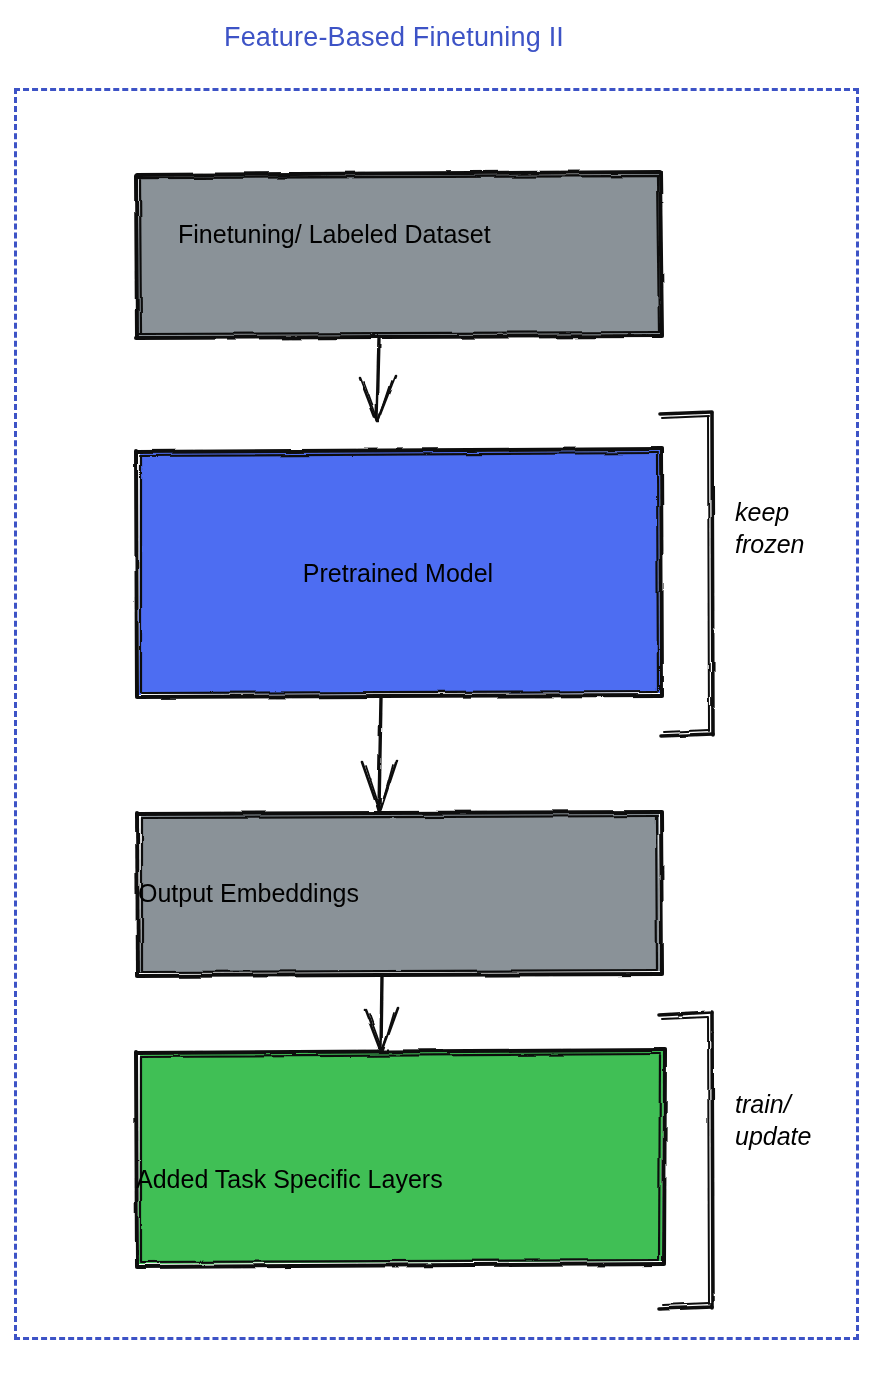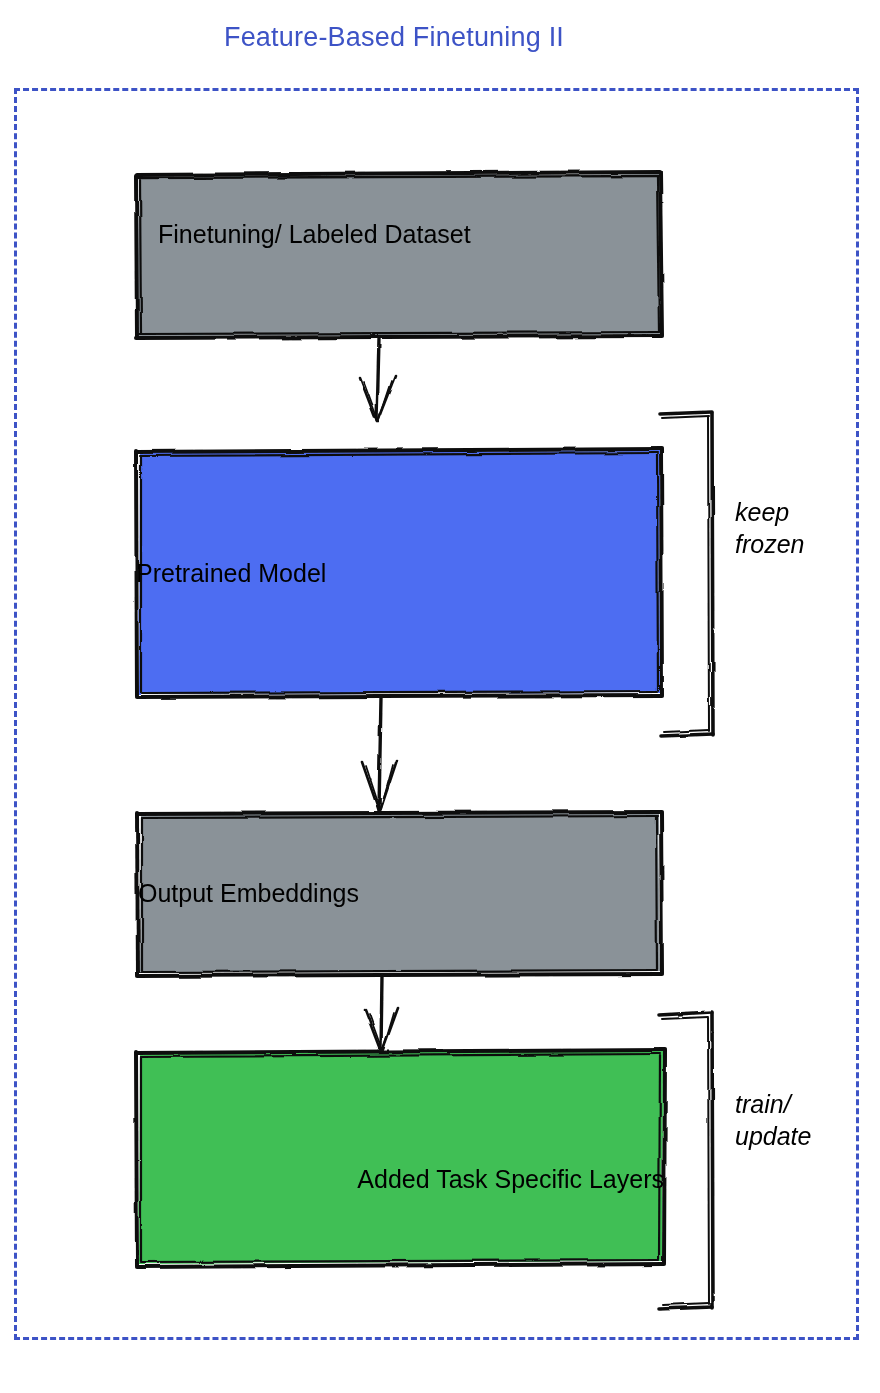--- a/index.html
+++ b/index.html
@@ -55,49 +55,50 @@
     font-size: 25px;
     line-height: 1.2;
   }
   #node-dataset {
     left: 136px;
     top: 174px;
     width: 524px;
     height: 162px;
   }
   #node-dataset .node-label {
-    padding-left: 22px;
+    padding-left: 42px;
     text-align: left;
     margin-top: -42px;
   }
   #node-pretrained {
     left: 136px;
     top: 450px;
     width: 524px;
     height: 246px;
   }
   #node-pretrained .node-label {
+    text-align: center;
   }
   #node-embeddings {
     left: 138px;
     top: 812px;
     width: 522px;
     height: 162px;
   }
   #node-embeddings .node-label {
     text-align: left;
   }
   #node-layers {
     left: 136px;
     top: 1050px;
     width: 528px;
     height: 213px;
   }
   #node-layers .node-label {
-    text-align: right;
+    text-align: left;
     margin-top: 45px;
   }
   .side-label {
     position: absolute;
     font-size: 25px;
     line-height: 1.28;
     color: #000000;
     font-family: "Liberation Sans", sans-serif;
     white-space: pre-line;
     text-align: left;

